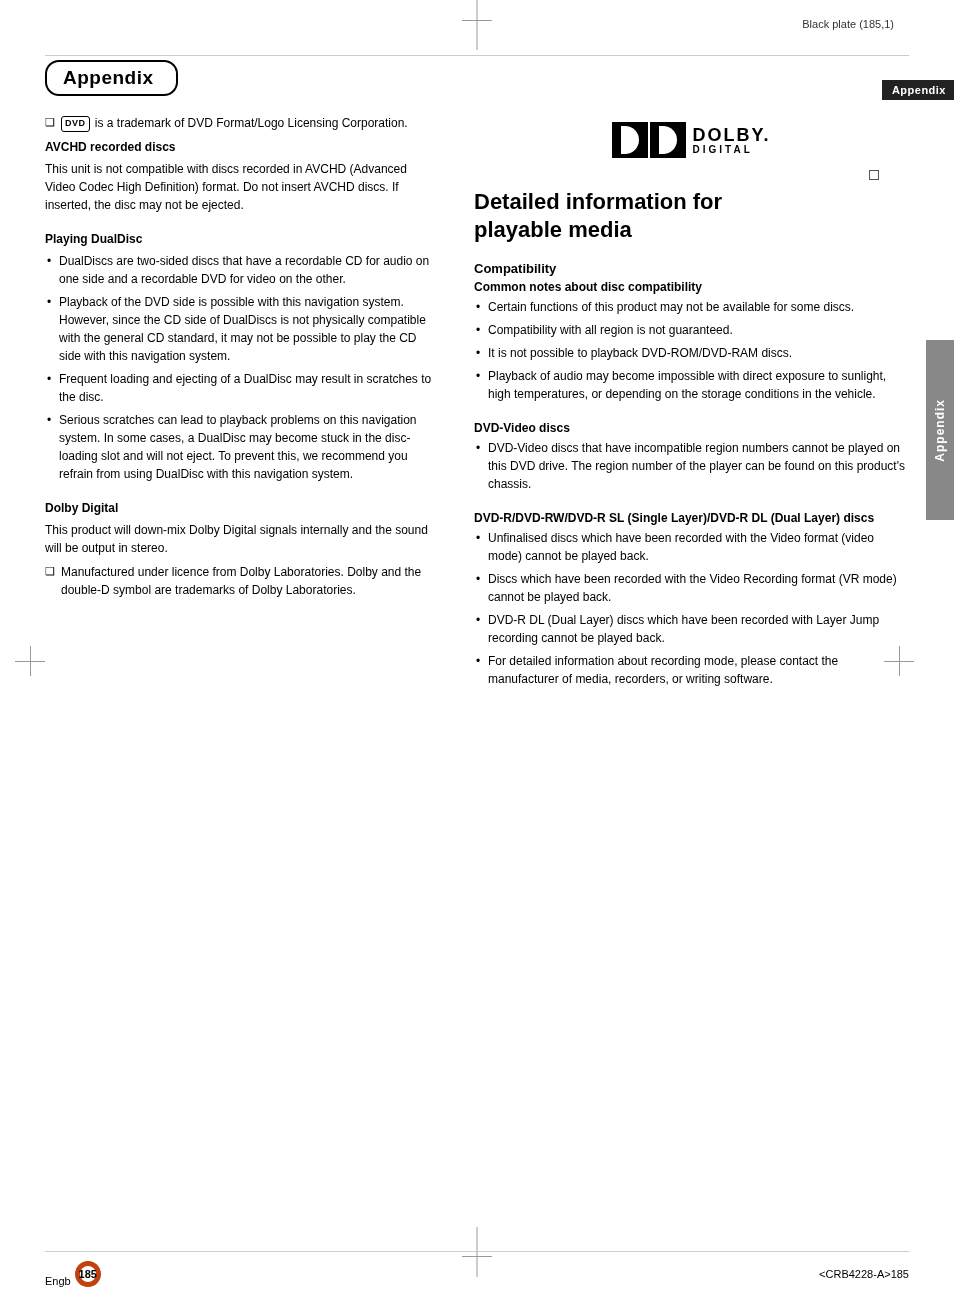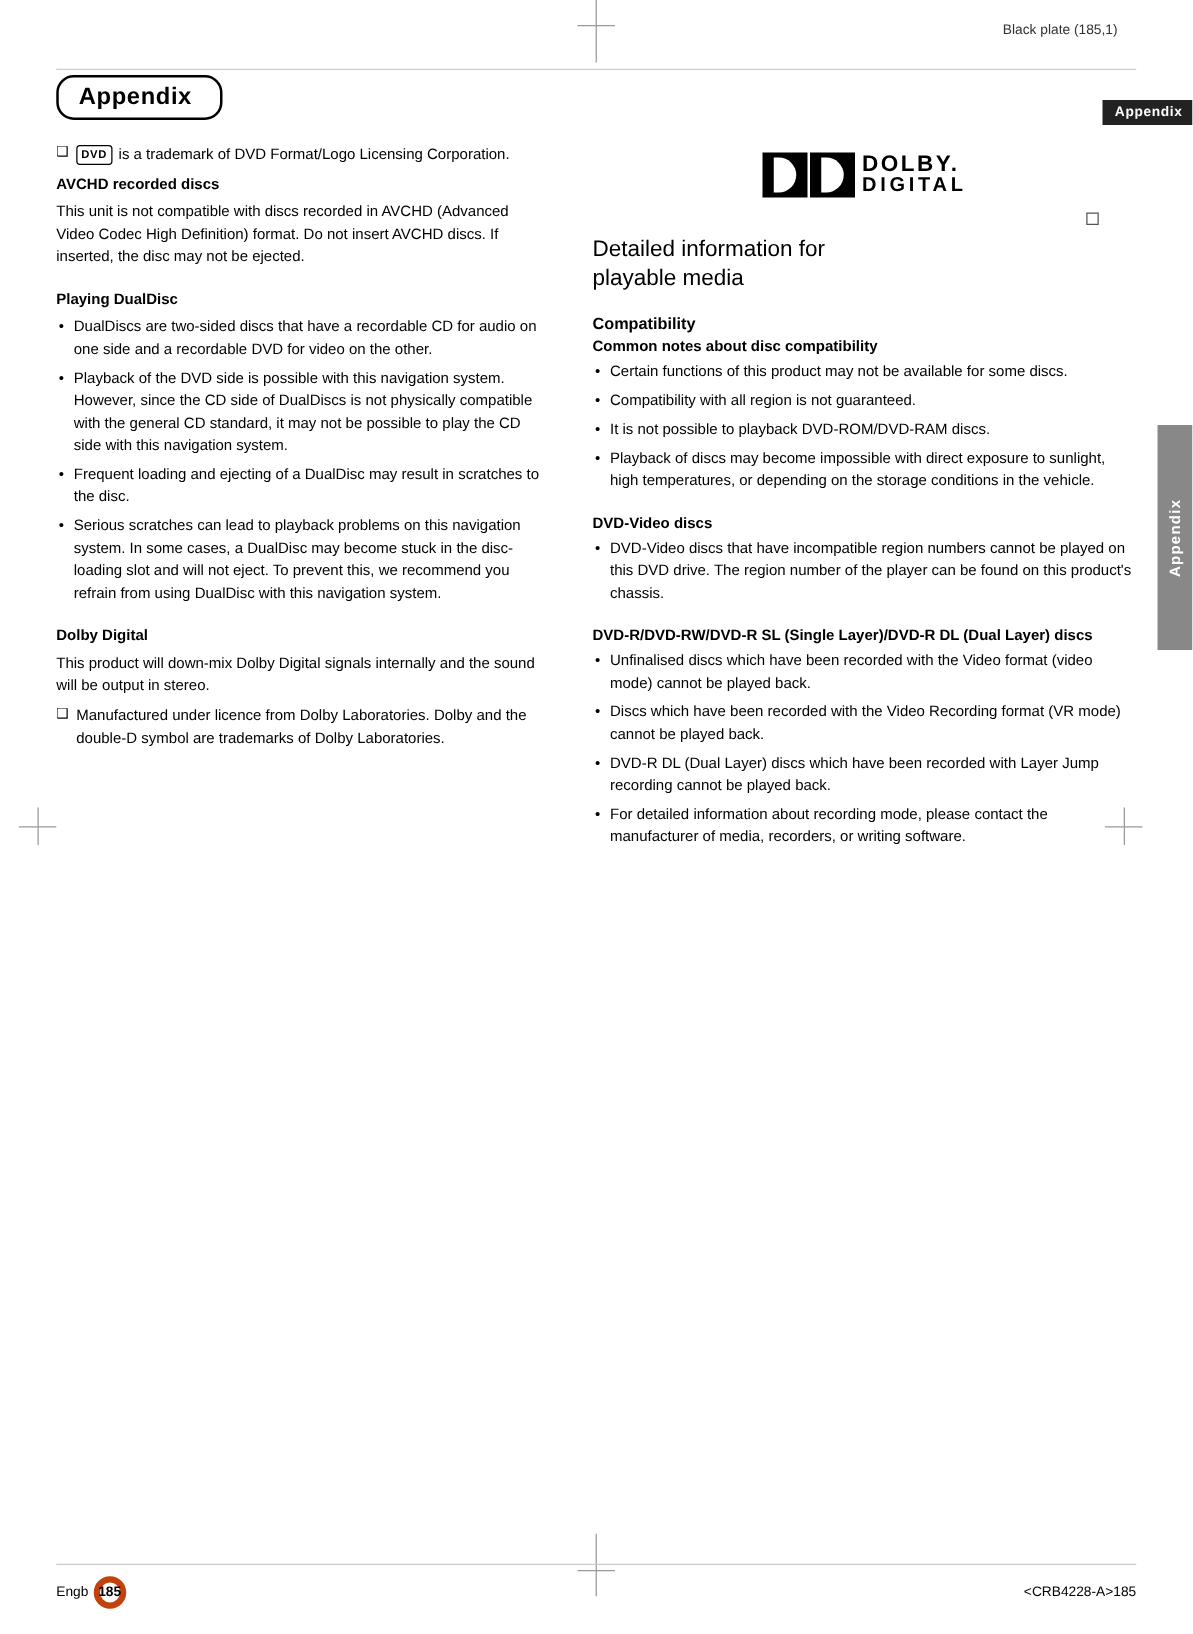--- a/index.html
+++ b/index.html
@@ -184,22 +184,22 @@
     
     .section {
       margin-bottom: 18px;
     }
     .section-title {
       font-size: 12px;
       font-weight: bold;
       margin-bottom: 6px;
     }
     .section-title-large {
-      font-size: 18px;
-      font-weight: normal;
+      font-size: 22px;
+      font-weight: bold;
       margin-bottom: 4px;
       line-height: 1.25;
     }
     .section-subtitle {
       font-size: 13px;
       font-weight: bold;
       margin-bottom: 4px;
     }
     .section-subtitle-bold {
       font-size: 12px;
@@ -312,21 +312,21 @@
       flex-direction: column;
       justify-content: center;
     }
     .dolby-text-main {
       font-size: 18px;
       font-weight: bold;
       letter-spacing: 2px;
       line-height: 1;
     }
     .dolby-text-sub {
-      font-size: 16px;
+      font-size: 10px;
       font-weight: bold;
       letter-spacing: 3px;
     }
 
     
     .small-square {
       width: 10px;
       height: 10px;
       border: 1.5px solid #555;
       display: inline-block;
@@ -345,21 +345,21 @@
       bottom: 20px;
       left: 45px;
       right: 45px;
       display: flex;
       justify-content: space-between;
       align-items: center;
       font-size: 11px;
     }
     .footer-engb {
       display: flex;
-      align-items: center;
+      align-items: flex-end;
       gap: 4px;
     }
     .footer-page-num {
       border: 5px solid #c2410c;
       border-radius: 50%;
       width: 26px;
       height: 26px;
       display: flex;
       align-items: center;
       justify-content: center;
@@ -484,21 +484,21 @@
           </div>
         </div>
 
         <div class="section">
           <div class="section-subtitle">Compatibility</div>
           <div class="section-subtitle-bold">Common notes about disc compatibility</div>
           <ul class="bullet-list">
             <li>Certain functions of this product may not be available for some discs.</li>
             <li>Compatibility with all region is not guaranteed.</li>
             <li>It is not possible to playback DVD-ROM/DVD-RAM discs.</li>
-            <li>Playback of discs may become impossible with direct exposure to sunlight, high temperatures, or depending on the storage conditions in the vehicle.</li>
+            <li>Playback of audio may become impossible with direct exposure to sunlight, high temperatures, or depending on the storage conditions in the vehicle.</li>
           </ul>
         </div>
 
         <div class="section">
           <div class="section-subtitle-bold">DVD-Video discs</div>
           <ul class="bullet-list">
             <li>DVD-Video discs that have incompatible region numbers cannot be played on this DVD drive. The region number of the player can be found on this product's chassis.</li>
           </ul>
         </div>
 

